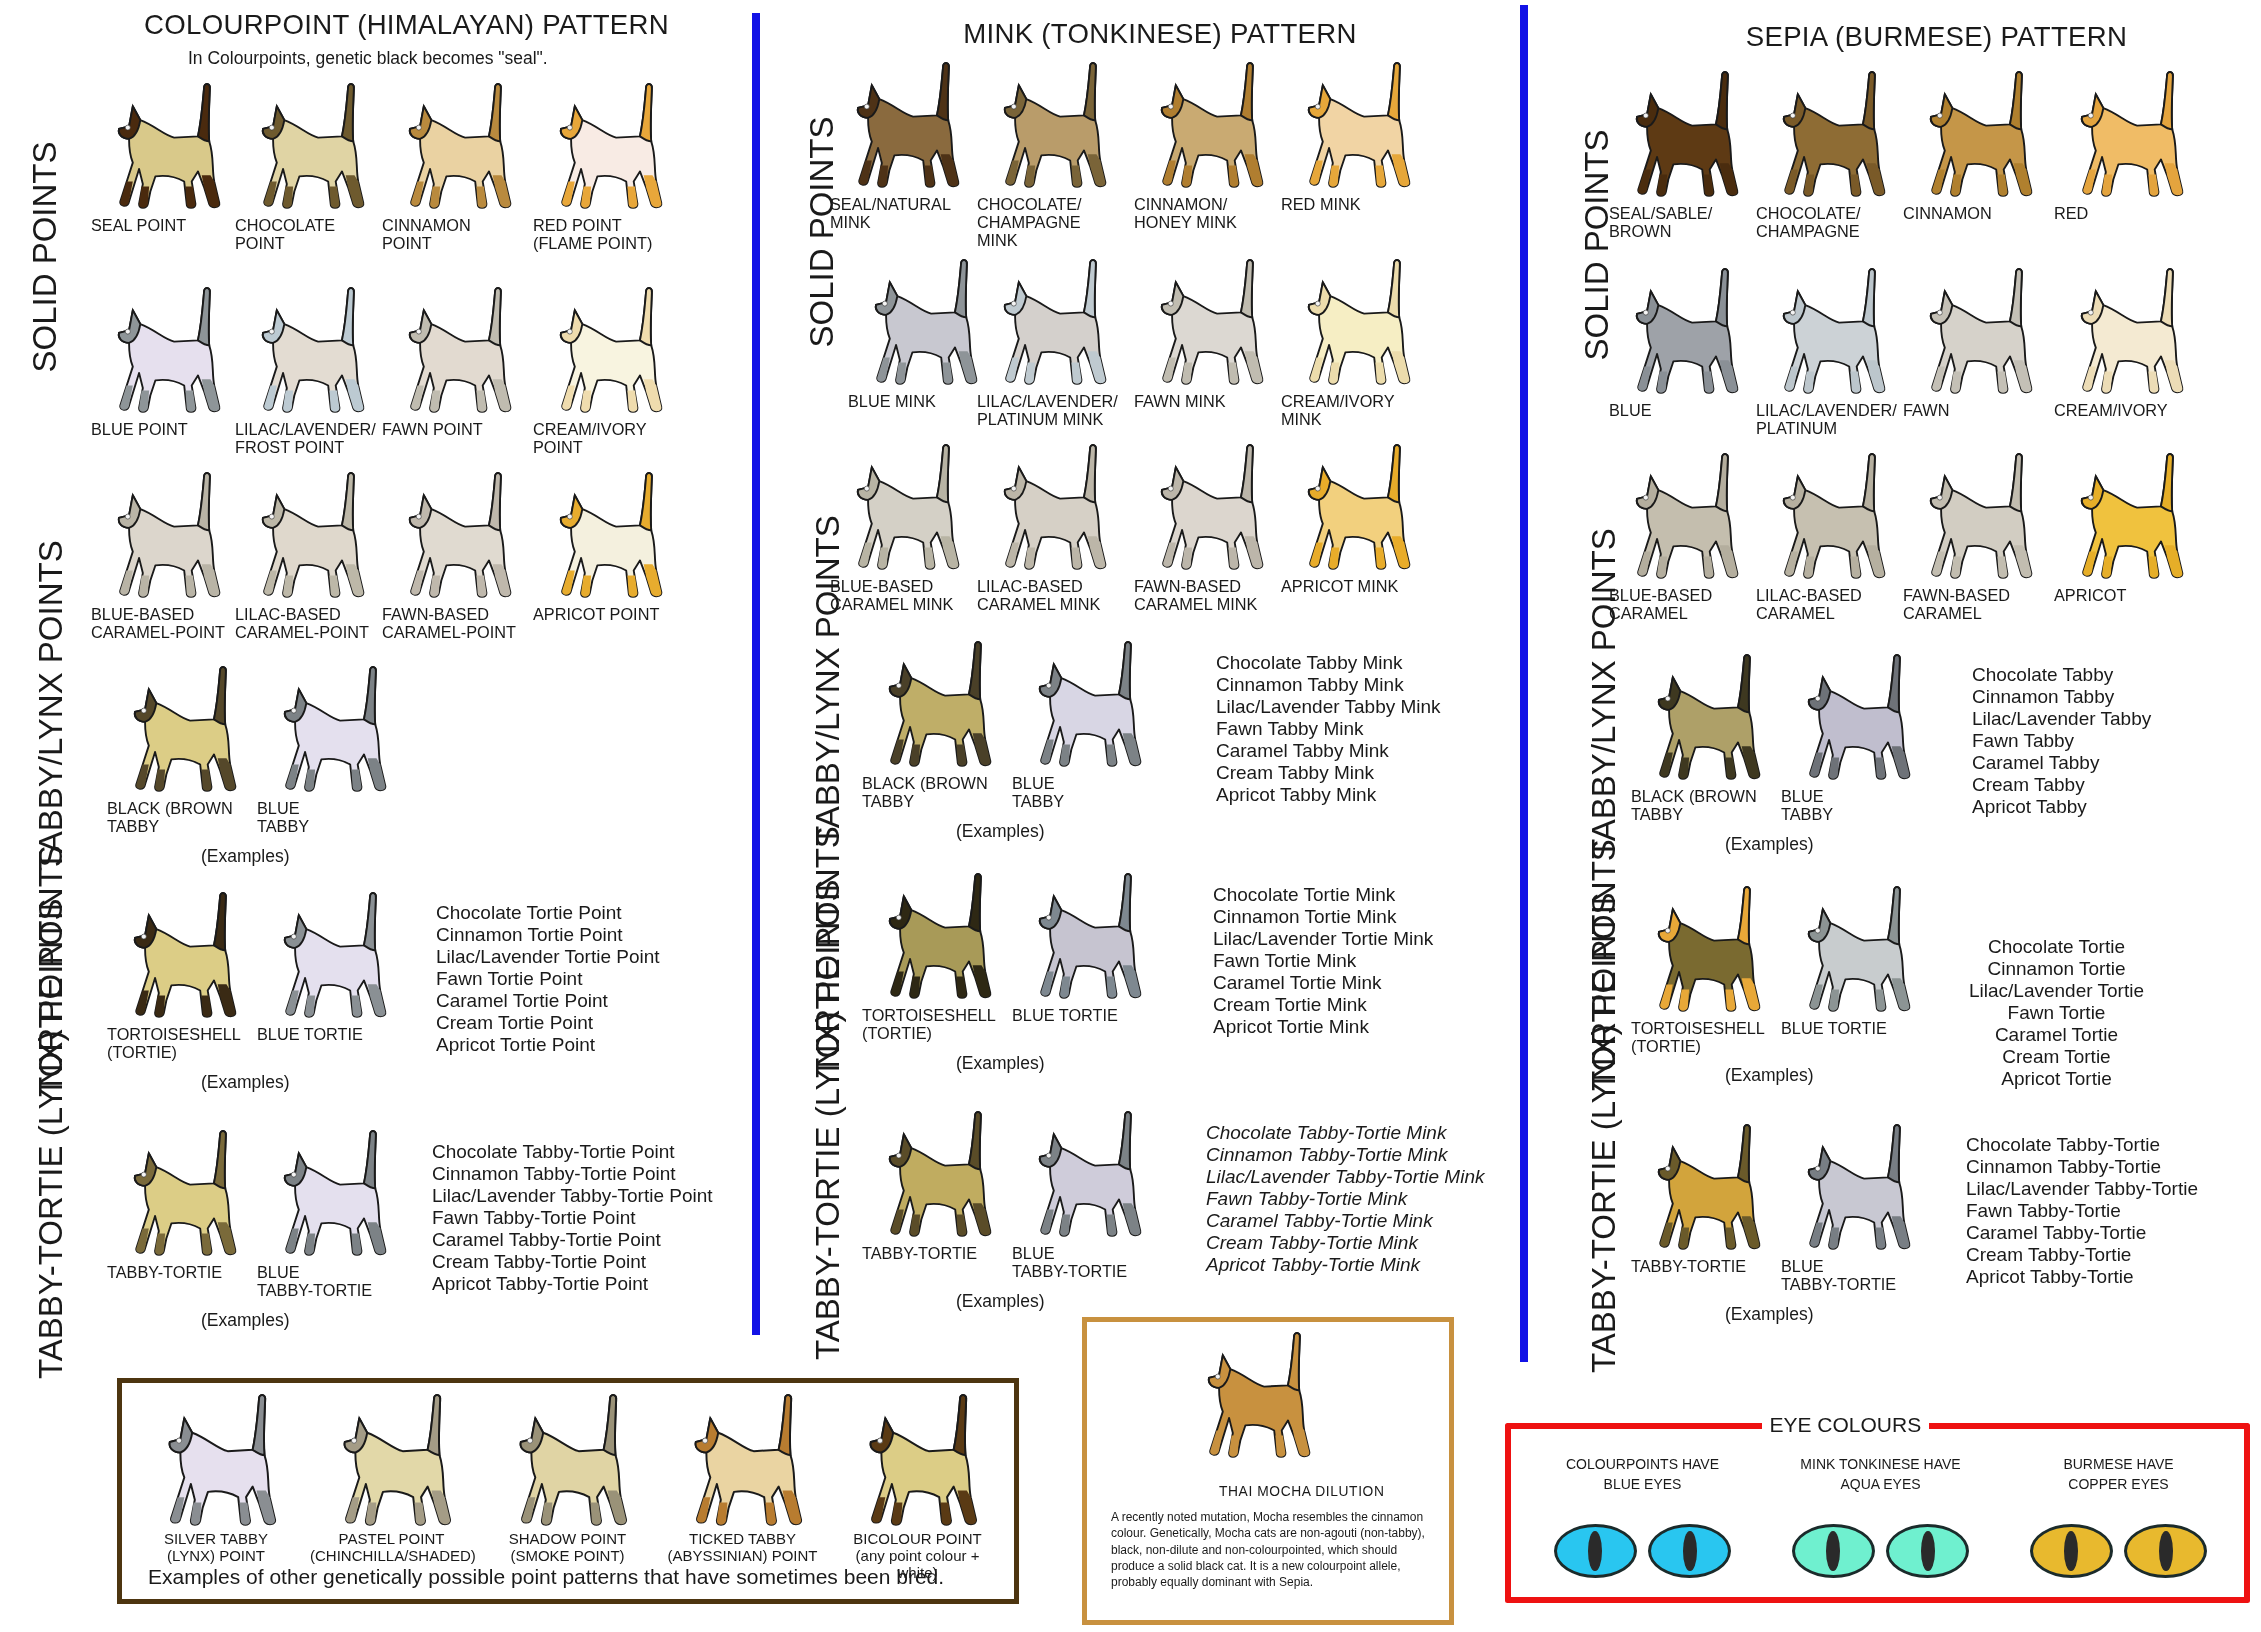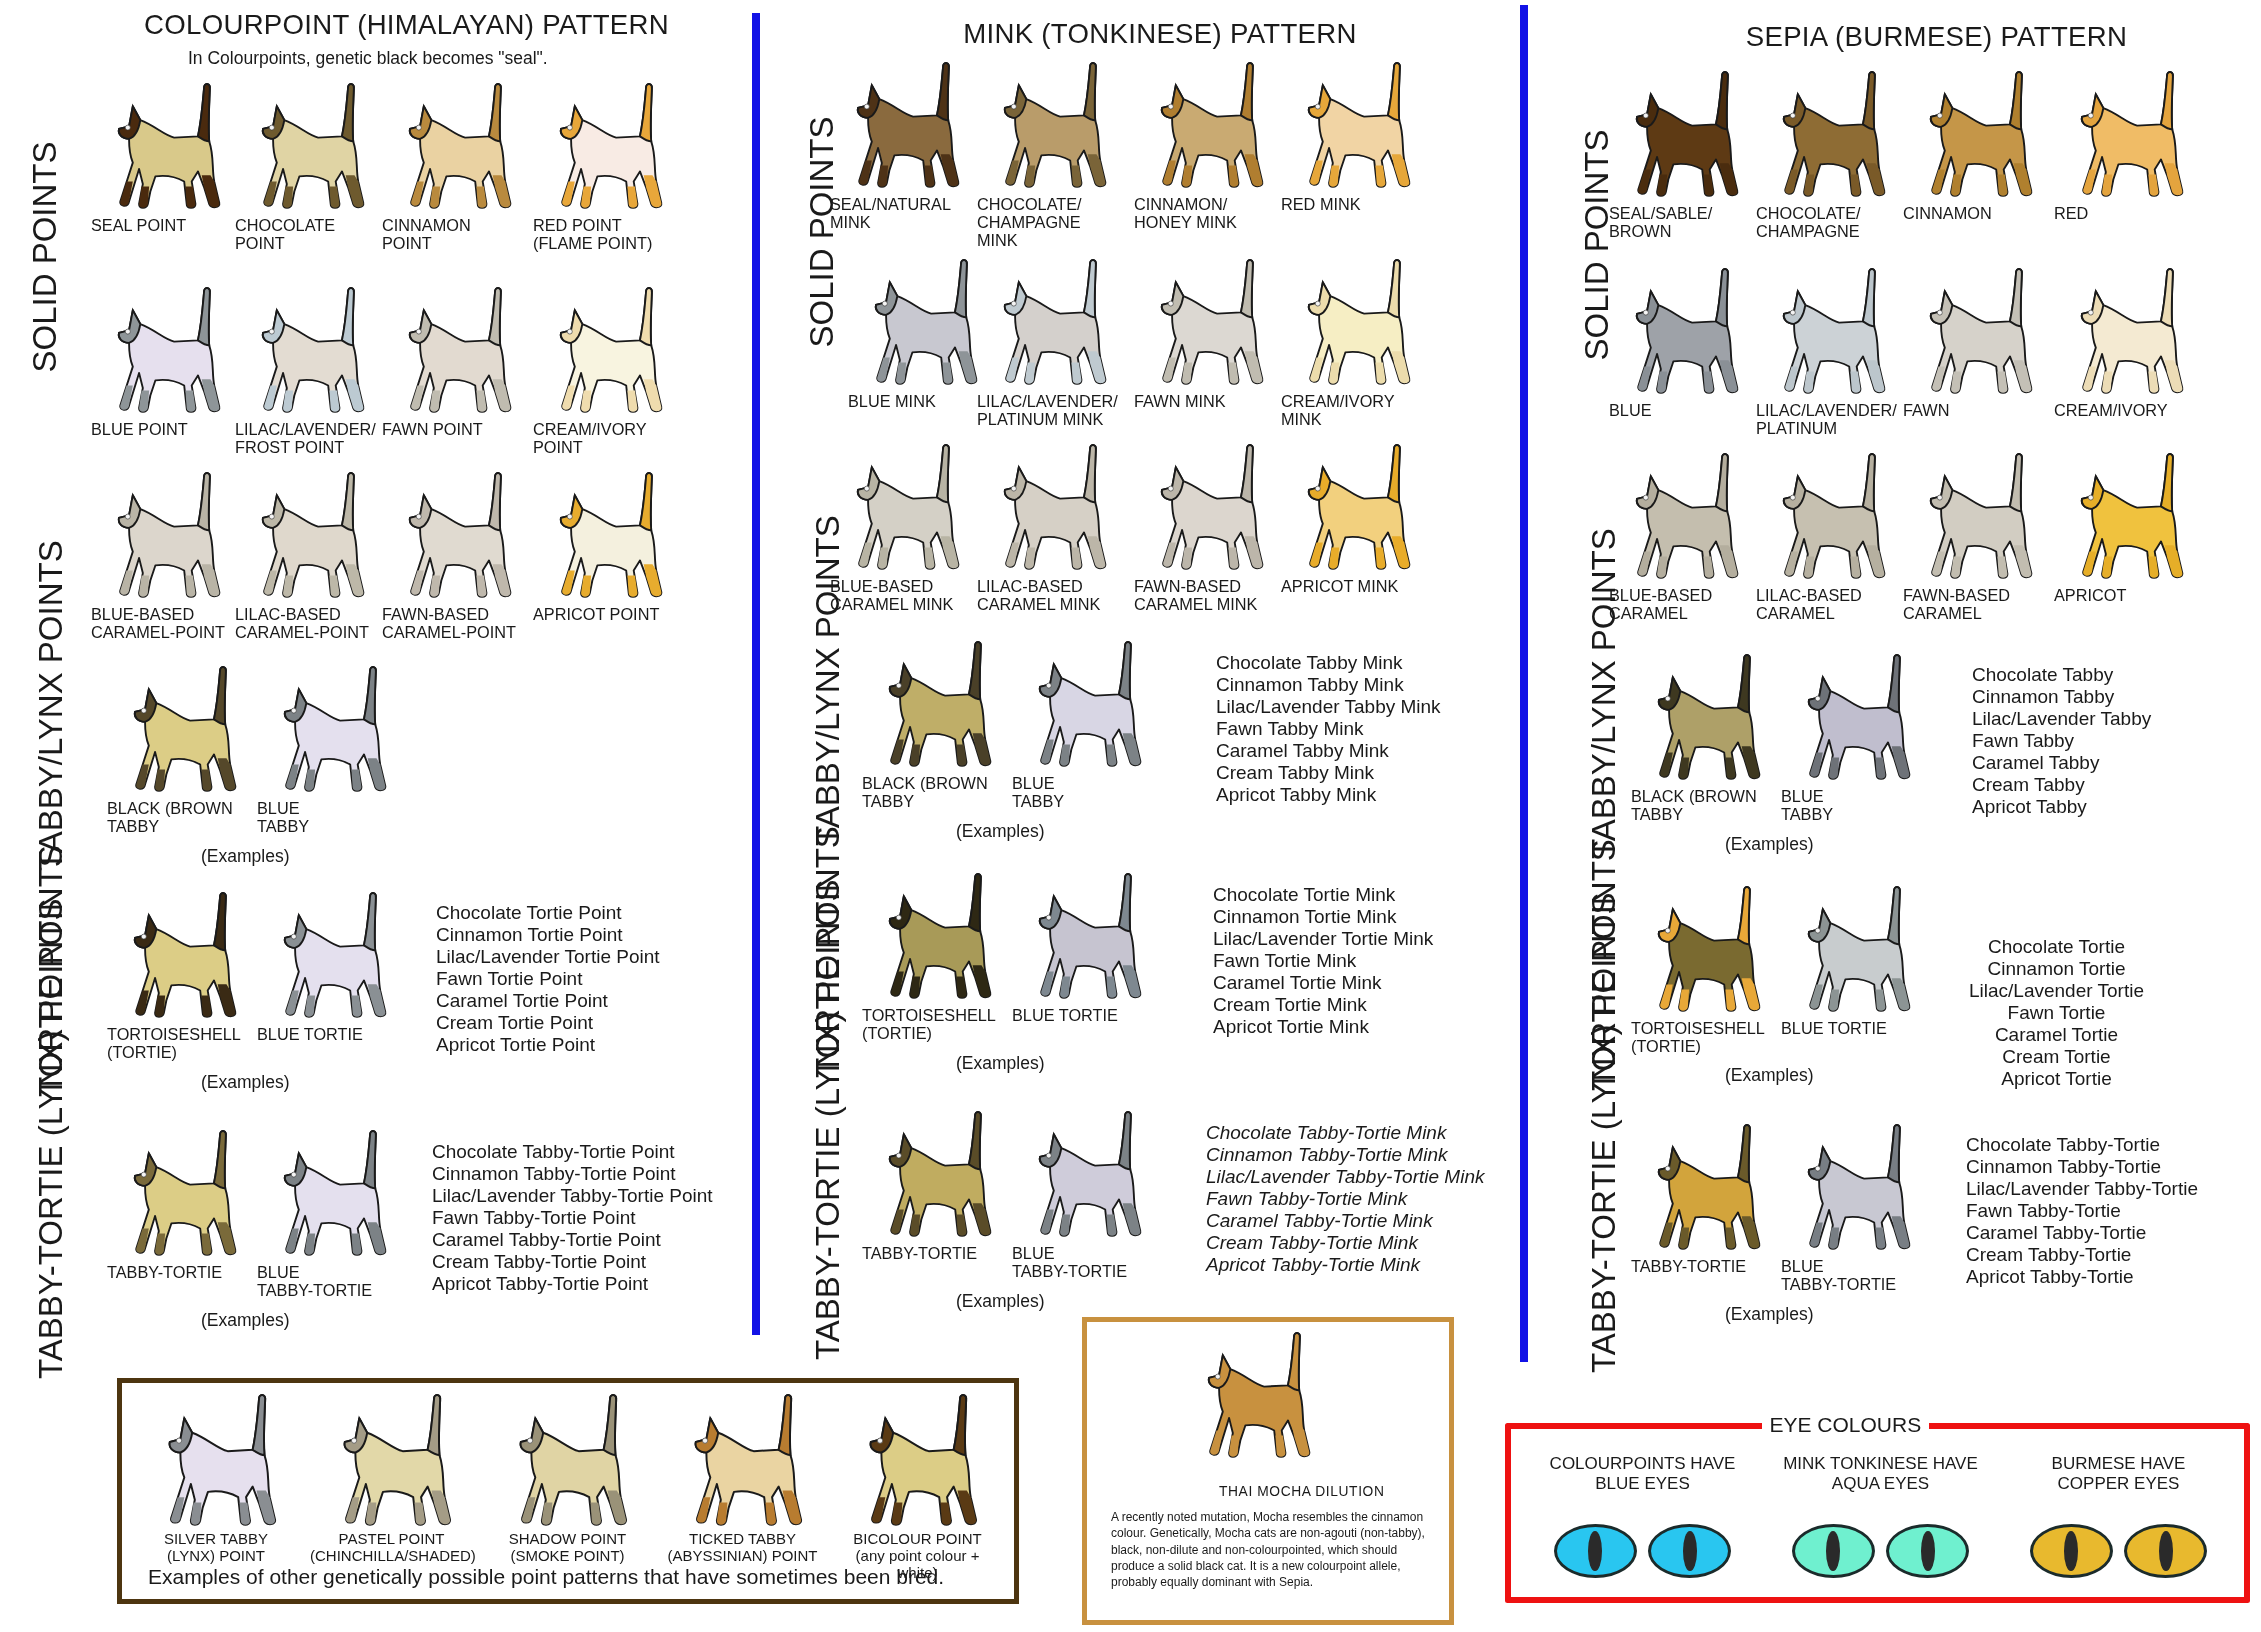--- a/index.html
+++ b/index.html
@@ -19,21 +19,21 @@
   .box-gold{position:absolute;border:5.6px solid #c8913f;background:#fff;}
   .box-red{position:absolute;border:6.3px solid #ee1111;background:#fff;border-radius:2.5px;}
   .other-cat{position:absolute;width:163px;text-align:center;}
   .other-cat svg{width:125px;height:138px;display:block;margin:0 auto;}
   .other-cat .lbl{font-size:15px;line-height:17px;white-space:pre-line;}
   .other-caption{position:absolute;font-size:21px;white-space:nowrap;}
   .mocha-title{position:absolute;font-size:13.8px;letter-spacing:0.6px;white-space:nowrap;}
   .mocha-text{position:absolute;font-size:12px;line-height:16.3px;}
   .eye-title{position:absolute;font-size:21px;background:#fff;padding:0 7.5px;white-space:nowrap;}
   .eye-group{position:absolute;text-align:center;}
-  .eye-group .lbl{font-size:17px;line-height:20px;white-space:pre-line;}
+  .eye-group .lbl{font-size:14px;line-height:20px;white-space:pre-line;}
   .eyes{display:flex;gap:11.3px;justify-content:center;margin-top:30px;}
   .eye{width:83px;height:54px;border-radius:50%;border:3.1px solid #1b2b2b;position:relative;box-sizing:border-box;}
   .eye::after{content:"";position:absolute;left:50%;top:3.8px;width:13.8px;height:40px;margin-left:-6.9px;background:#2a2a2a;border-radius:50%;}
 </style>
 </head>
 <body>
 
 <div class="col-title" style="left:144px;top:8.8px;width:414px;">COLOURPOINT (HIMALAYAN) PATTERN</div>
 <div class="subtitle" style="left:188px;top:48px;width:326px;">In Colourpoints, genetic black becomes "seal".</div>
 <div class="col-title" style="left:953px;top:17.5px;width:414px;">MINK (TONKINESE) PATTERN</div>

